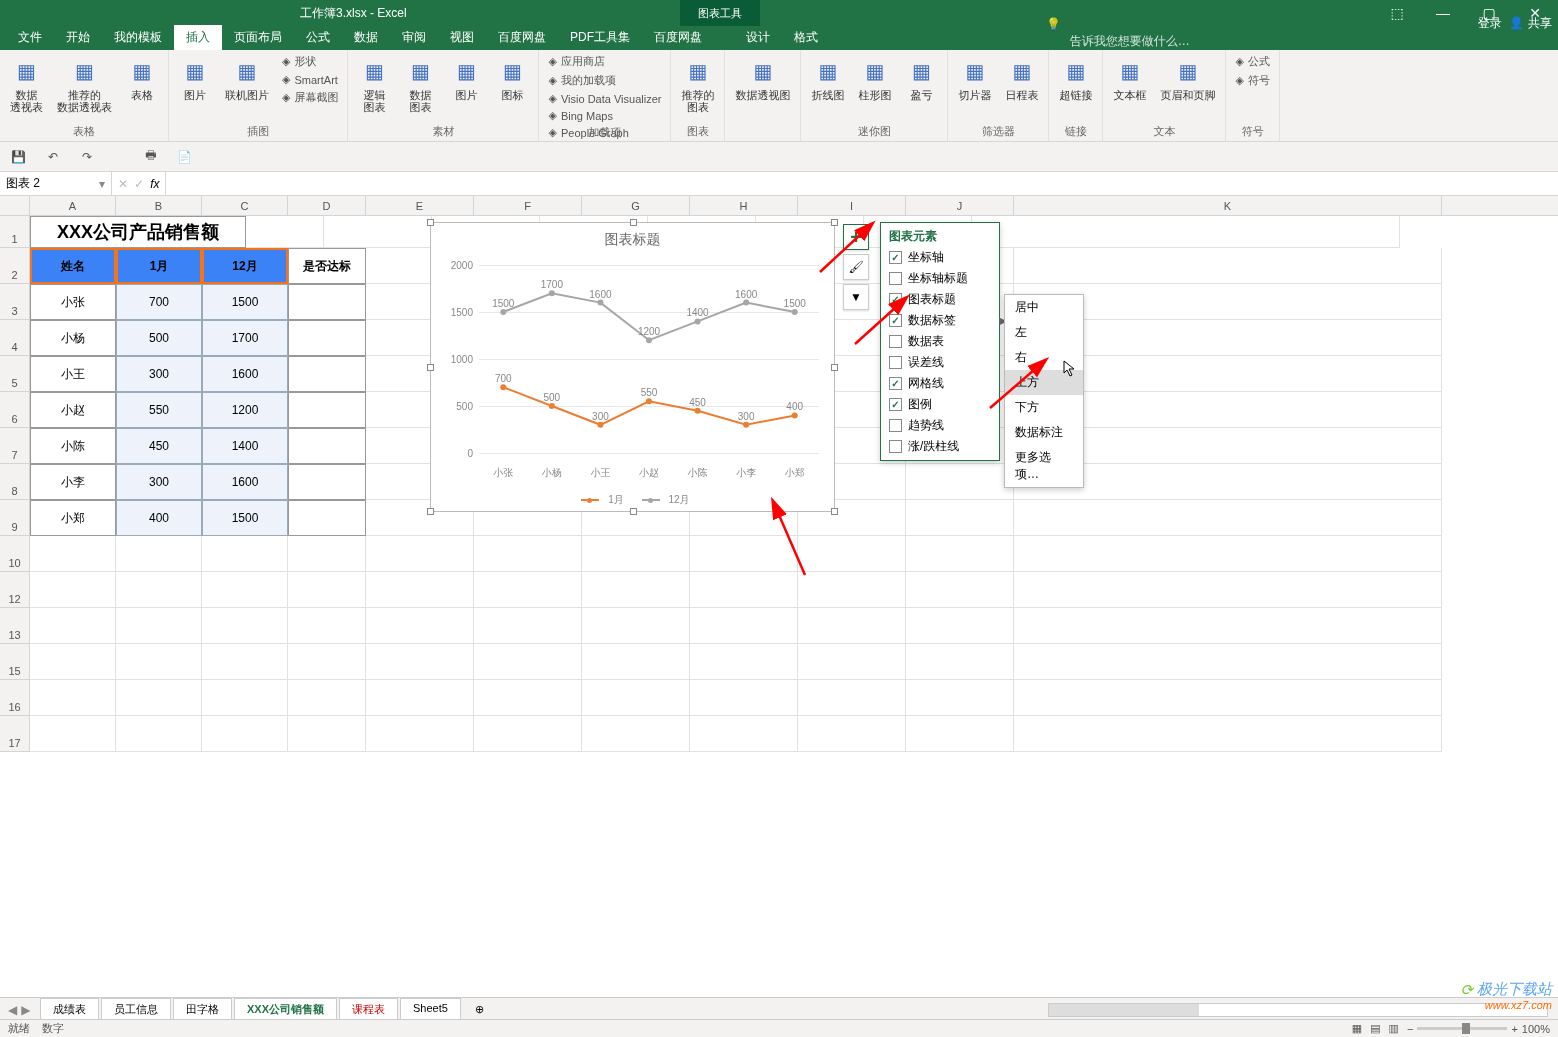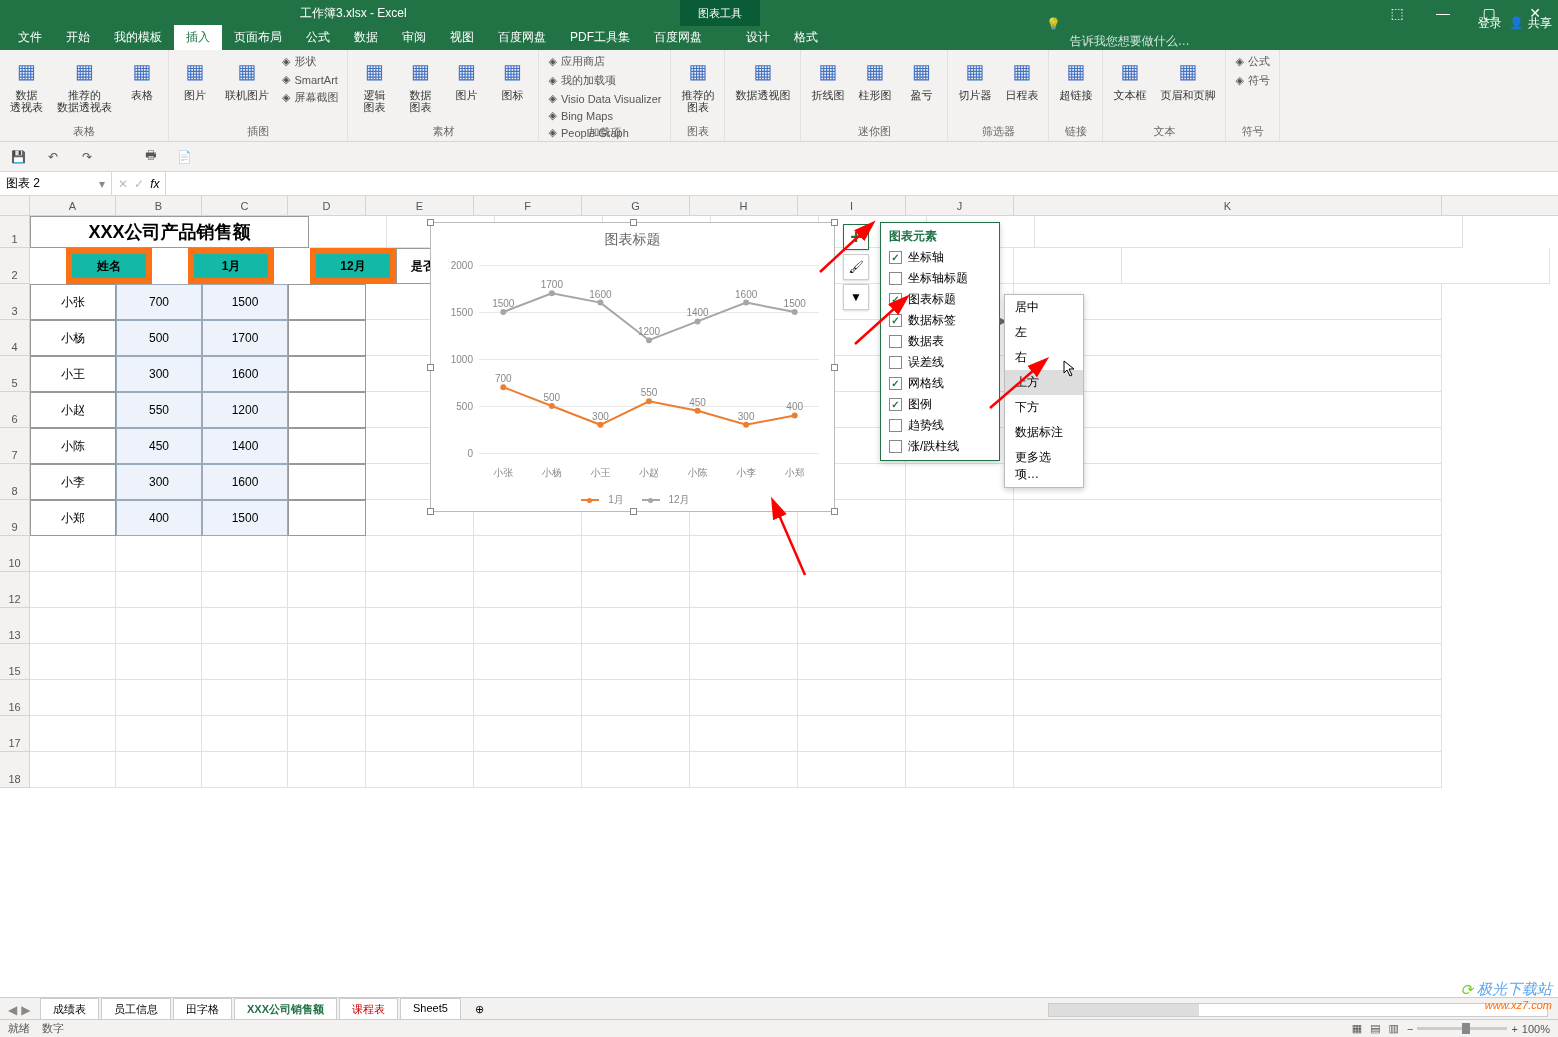--- a/index.html
+++ b/index.html
@@ -39,21 +39,21 @@
 .colheads{height:20px;display:flex;background:#f3f2f1;border-bottom:1px solid #d4d4d4;}
 .selall{width:30px;border-right:1px solid #d4d4d4;}
 .colhead{border-right:1px solid #d4d4d4;text-align:center;font-size:11px;color:#555;line-height:20px;}
 .rows{overflow:auto;}
 .row{display:flex;height:32px;}
 .rowhead{width:30px;background:#f3f2f1;border-right:1px solid #d4d4d4;border-bottom:1px solid #d4d4d4;text-align:center;font-size:11px;color:#555;display:flex;align-items:flex-end;justify-content:center;padding-bottom:2px;}
 .cell{border-right:1px solid #e1e1e1;border-bottom:1px solid #e1e1e1;display:flex;align-items:center;justify-content:center;font-size:12px;}
 
 .tbl{border:1px solid #999;}
 .tbl-title{font-weight:bold;font-size:18px;}
-.tbl-hdr{font-weight:bold;background:#14b8a6;border:6px solid #f97316;margin-left:36px;}
+.tbl-hdr{font-weight:bold;background:#3b82f6;border:2px solid #f97316;}
 .tbl-hdr2{font-weight:bold;background:#fff;border:1px solid #999;}
 .tbl-cell{background:#eef3fb;border:1px solid #9ab;}
 .tbl-cell.name{background:#fff;border:1px solid #999;}
 .tbl-cell.blank{background:#fff;border:1px solid #999;}
 
 .chart{position:absolute;left:430px;top:222px;width:405px;height:290px;border:1px solid #bbb;background:#fff;}
 .chart .handle{position:absolute;width:7px;height:7px;background:#fff;border:1px solid #888;}
 .chart .h-tl{left:-4px;top:-4px;}.chart .h-tr{right:-4px;top:-4px;}.chart .h-bl{left:-4px;bottom:-4px;}.chart .h-br{right:-4px;bottom:-4px;}
 .chart .h-t{left:50%;top:-4px;margin-left:-3px;}.chart .h-b{left:50%;bottom:-4px;margin-left:-3px;}
 .chart .h-l{left:-4px;top:50%;margin-top:-3px;}.chart .h-r{right:-4px;top:50%;margin-top:-3px;}
@@ -323,21 +323,21 @@
       <div class="colhead" style="width: 108px;">F</div>
       <div class="colhead" style="width: 108px;">G</div>
       <div class="colhead" style="width: 108px;">H</div>
       <div class="colhead" style="width: 108px;">I</div>
       <div class="colhead" style="width: 108px;">J</div>
       <div class="colhead" style="width: 428px;">K</div>
     </div>
   <div class="rows" id="rows">
       <div class="row" style="height: 32px;">
         <div class="rowhead" style="height: 32px;">1</div>
-        <div class="cell tbl tbl-title" style="width: 279px;">XXX公司产品销售额</div>
+        <div class="cell tbl tbl-title" style="width: 216px;">XXX公司产品销售额</div>
         <div class="cell" style="width: 78px;"></div>
         <div class="cell" style="width: 108px;"></div>
         <div class="cell" style="width: 108px;"></div>
         <div class="cell" style="width: 108px;"></div>
         <div class="cell" style="width: 108px;"></div>
         <div class="cell" style="width: 108px;"></div>
         <div class="cell" style="width: 108px;"></div>
         <div class="cell" style="width: 428px;"></div>
       </div>
       <div class="row" style="height: 36px;">
@@ -517,34 +517,20 @@
         <div class="cell" style="width: 108px;"></div>
         <div class="cell" style="width: 108px;"></div>
         <div class="cell" style="width: 108px;"></div>
         <div class="cell" style="width: 108px;"></div>
         <div class="cell" style="width: 108px;"></div>
         <div class="cell" style="width: 108px;"></div>
         <div class="cell" style="width: 428px;"></div>
       </div>
       <div class="row" style="height: 36px;">
         <div class="rowhead" style="height: 36px;">17</div>
-        <div class="cell" style="width: 86px;"></div>
-        <div class="cell" style="width: 86px;"></div>
-        <div class="cell" style="width: 86px;"></div>
-        <div class="cell" style="width: 78px;"></div>
-        <div class="cell" style="width: 108px;"></div>
-        <div class="cell" style="width: 108px;"></div>
-        <div class="cell" style="width: 108px;"></div>
-        <div class="cell" style="width: 108px;"></div>
-        <div class="cell" style="width: 108px;"></div>
-        <div class="cell" style="width: 108px;"></div>
-        <div class="cell" style="width: 428px;"></div>
-      </div>
-      <div class="row" style="height: 36px;">
-        <div class="rowhead" style="height: 36px;">18</div>
         <div class="cell" style="width: 86px;"></div>
         <div class="cell" style="width: 86px;"></div>
         <div class="cell" style="width: 86px;"></div>
         <div class="cell" style="width: 78px;"></div>
         <div class="cell" style="width: 108px;"></div>
         <div class="cell" style="width: 108px;"></div>
         <div class="cell" style="width: 108px;"></div>
         <div class="cell" style="width: 108px;"></div>
         <div class="cell" style="width: 108px;"></div>
         <div class="cell" style="width: 108px;"></div>

